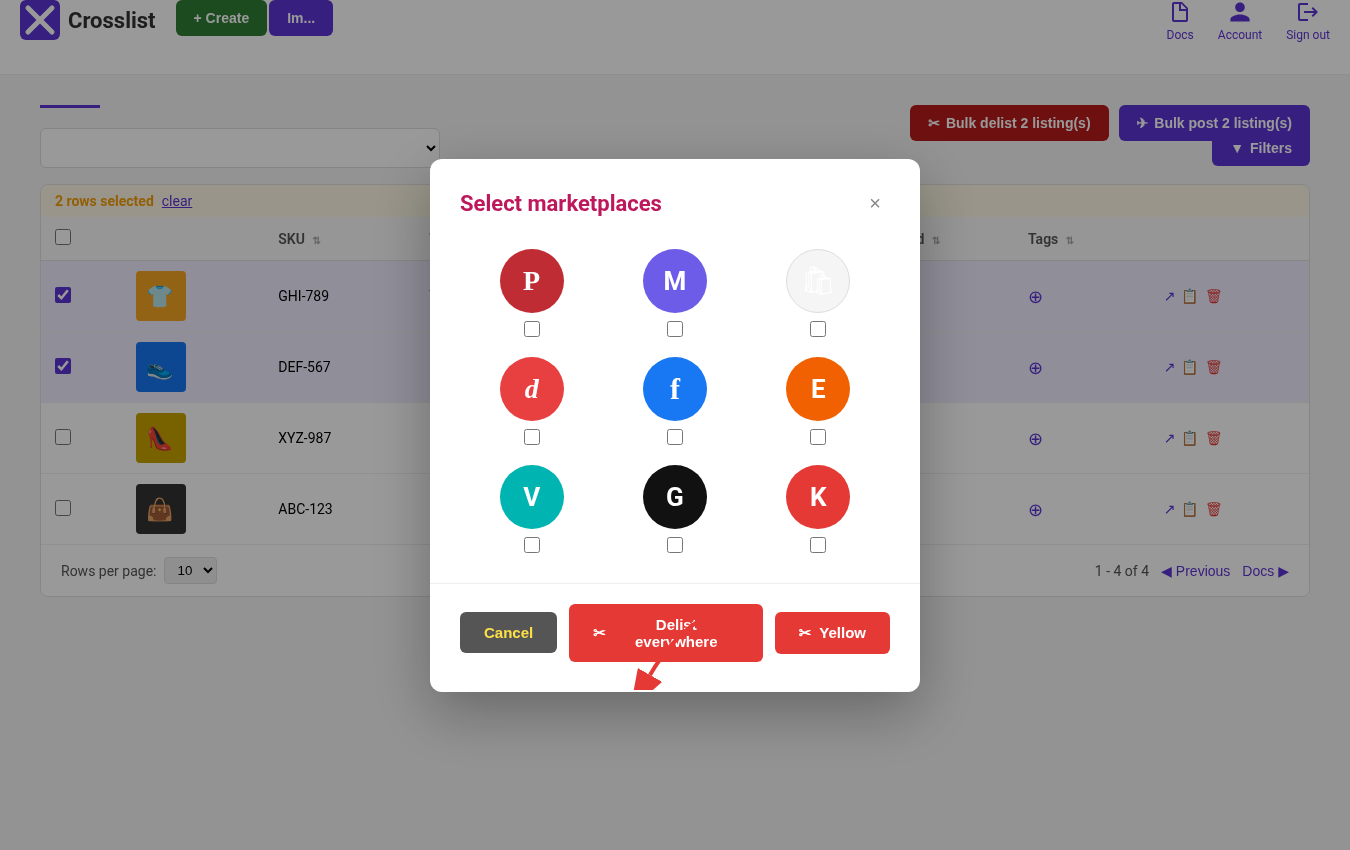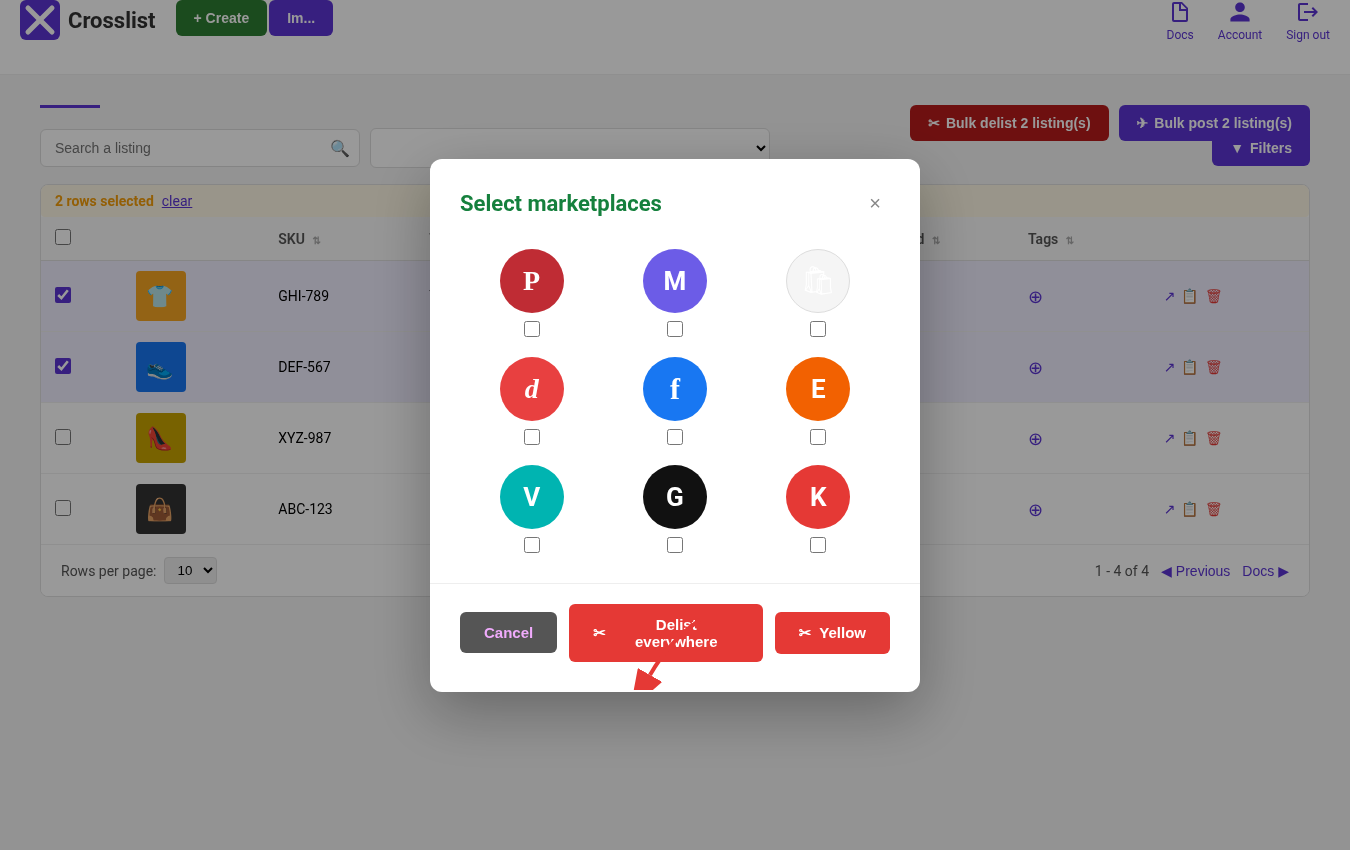--- a/index.html
+++ b/index.html
@@ -68,34 +68,34 @@
     
     .site-footer { text-align: center; padding: 20px; font-size: 13px; color: #666; }
     .site-footer a { color: #5c35d4; text-decoration: none; }
 
     
     .overlay { position: fixed; top: 0; left: 0; width: 1350px; height: 850px; background: rgba(0,0,0,0.4); z-index: 100; display: flex; align-items: center; justify-content: center; }
 
     
     .modal { background: white; border-radius: 12px; width: 490px; padding: 30px; box-shadow: 0 20px 60px rgba(0,0,0,0.3); position: relative; }
     .modal-header { display: flex; align-items: center; justify-content: space-between; margin-bottom: 30px; }
-    .modal-title { font-size: 22px; font-weight: 700; color: #15803d; }
+    .modal-title { font-size: 22px; font-weight: 700; color: #be185d; }
     .modal-close { background: none; border: none; font-size: 20px; cursor: pointer; color: #888; width: 30px; height: 30px; display: flex; align-items: center; justify-content: center; border-radius: 50%; }
 
     
     .marketplace-grid { display: grid; grid-template-columns: repeat(3, 1fr); gap: 20px 0; margin-bottom: 30px; }
     .marketplace-item { display: flex; flex-direction: column; align-items: center; gap: 8px; }
     .marketplace-logo { width: 64px; height: 64px; border-radius: 50%; display: flex; align-items: center; justify-content: center; font-size: 28px; font-weight: 900; color: white; }
 
     
     .modal-divider { height: 1px; background: #eee; margin: 0 -30px 20px; }
 
     
     .modal-footer { display: flex; align-items: center; justify-content: center; gap: 12px; }
-    .btn-cancel { background: #555; color: #f0abfc; border: none; padding: 12px 24px; border-radius: 6px; font-size: 15px; font-weight: 600; cursor: pointer; }
+    .btn-cancel { background: #555; color: #fde047; border: none; padding: 12px 24px; border-radius: 6px; font-size: 15px; font-weight: 600; cursor: pointer; }
     .btn-delist-everywhere { background: #e53935; color: white; border: none; padding: 12px 24px; border-radius: 6px; font-size: 15px; font-weight: 600; cursor: pointer; display: flex; align-items: center; gap: 8px; }
     .btn-delist { background: #e53935; color: white; border: none; padding: 12px 24px; border-radius: 6px; font-size: 15px; font-weight: 600; cursor: pointer; display: flex; align-items: center; gap: 8px; }
 
     
     .arrow-svg { position: fixed; z-index: 200; pointer-events: none; }
   </style>
 </head>
 <body>
 
 <div class="header">
@@ -141,24 +141,20 @@
       <span>✂</span>
       <span>Bulk delist 2 listing(s)</span>
     </button>
     <button class="btn-bulk-post">
       <span>✈</span>
       <span>Bulk post 2 listing(s)</span>
     </button>
   </div>
 
   <div class="search-bar">
-    <div class="search-input-wrap">
-      <input class="search-input" type="text" placeholder="Search a listing" style="">
-      <span class="search-icon">🔍</span>
-    </div>
     <select class="filter-select">
       <option></option>
     </select>
     <button class="btn-filters">
       <span>▼</span>
       <span>Filters</span>
     </button>
   </div>
 
   <div class="table-wrap">

